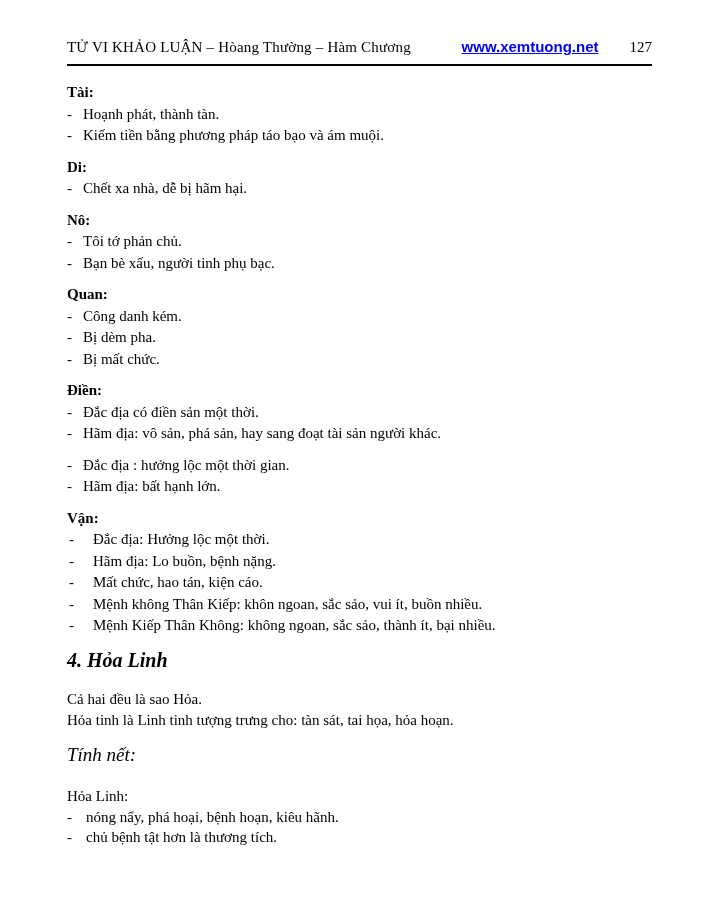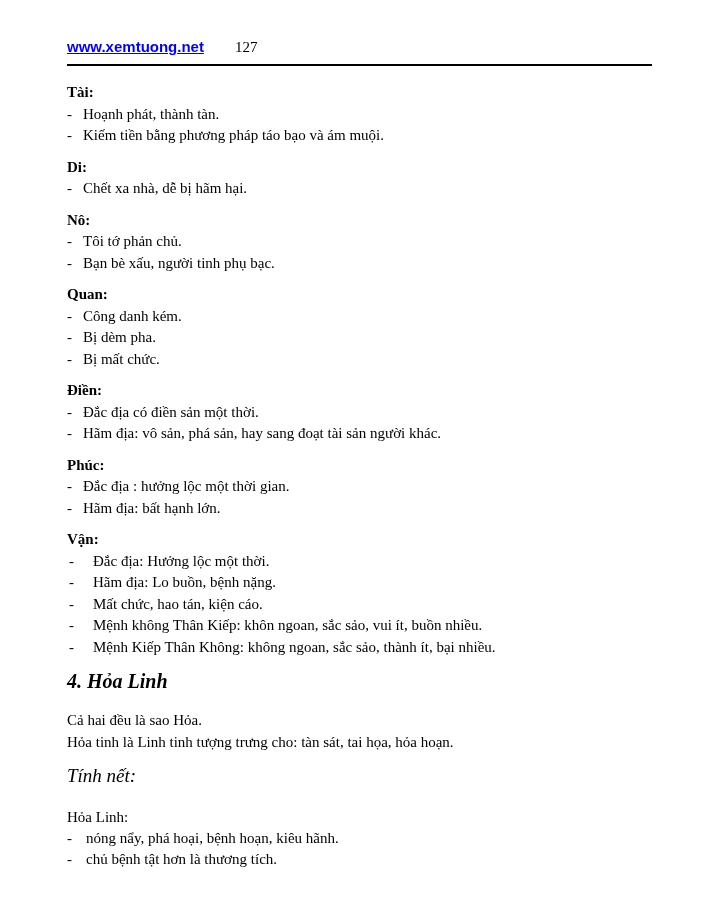--- a/index.html
+++ b/index.html
@@ -82,20 +82,21 @@
   .chapter-items .item { line-height: 20.5px; }
   .chapter-items .item .dash { margin-right: 14px; }
 </style>
 </head>
 <body>
 
 <div class="page">
   <div class="content">
 
     <div class="header">
+      <span class="header-title">TỬ VI KHẢO LUẬN – Hòang Thường – Hàm Chương</span>
       <span class="header-right">
         <a class="header-link" style="color: rgb(0, 0, 255);">www.xemtuong.net</a>
         <span class="page-number">127</span>
       </span>
     </div>
 
     <div class="sections">
         <div class="section">
           <div class="section-heading">Tài:</div>
           <div class="item">
@@ -145,21 +146,20 @@
           <div class="item">
             <span class="dash">-</span>
             <span class="item-text">Đắc địa có điền sản một thời.</span>
           </div>
           <div class="item">
             <span class="dash">-</span>
             <span class="item-text">Hãm địa: vô sản, phá sản, hay sang đoạt tài sản người khác.</span>
           </div>
         </div>
         <div class="section">
-          <div class="section-heading">Phúc:</div>
           <div class="item">
             <span class="dash">-</span>
             <span class="item-text">Đắc địa : hưởng lộc một thời gian.</span>
           </div>
           <div class="item">
             <span class="dash">-</span>
             <span class="item-text">Hãm địa: bất hạnh lớn.</span>
           </div>
         </div>
         <div class="section wide">

